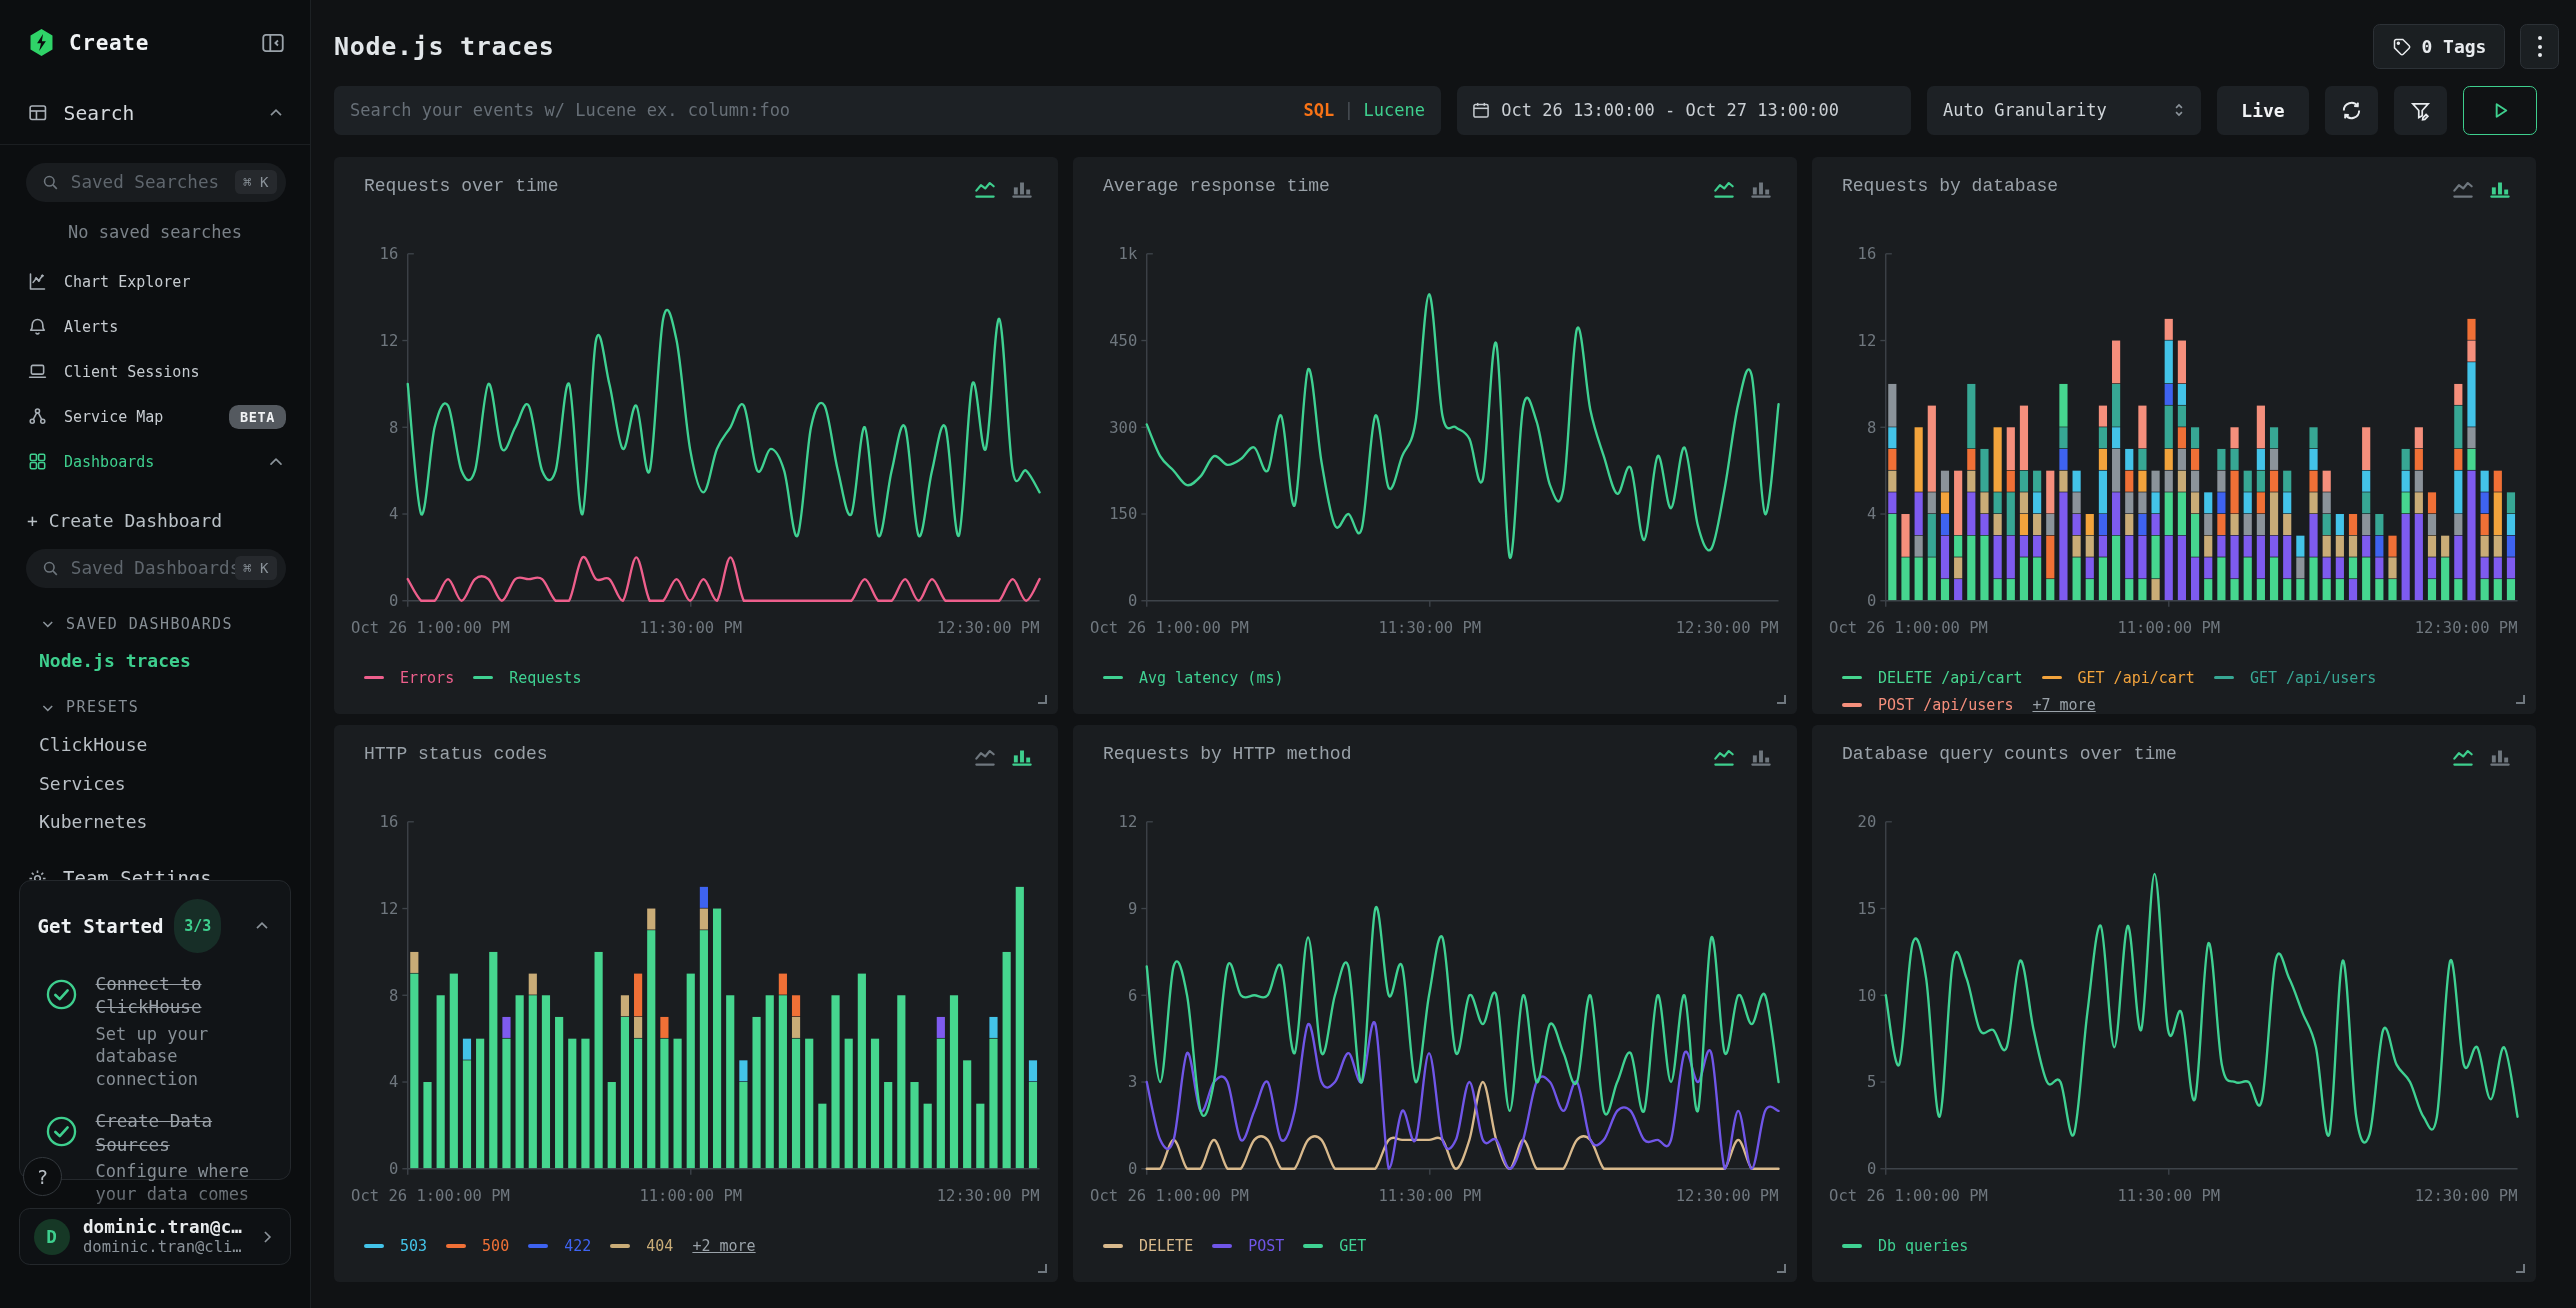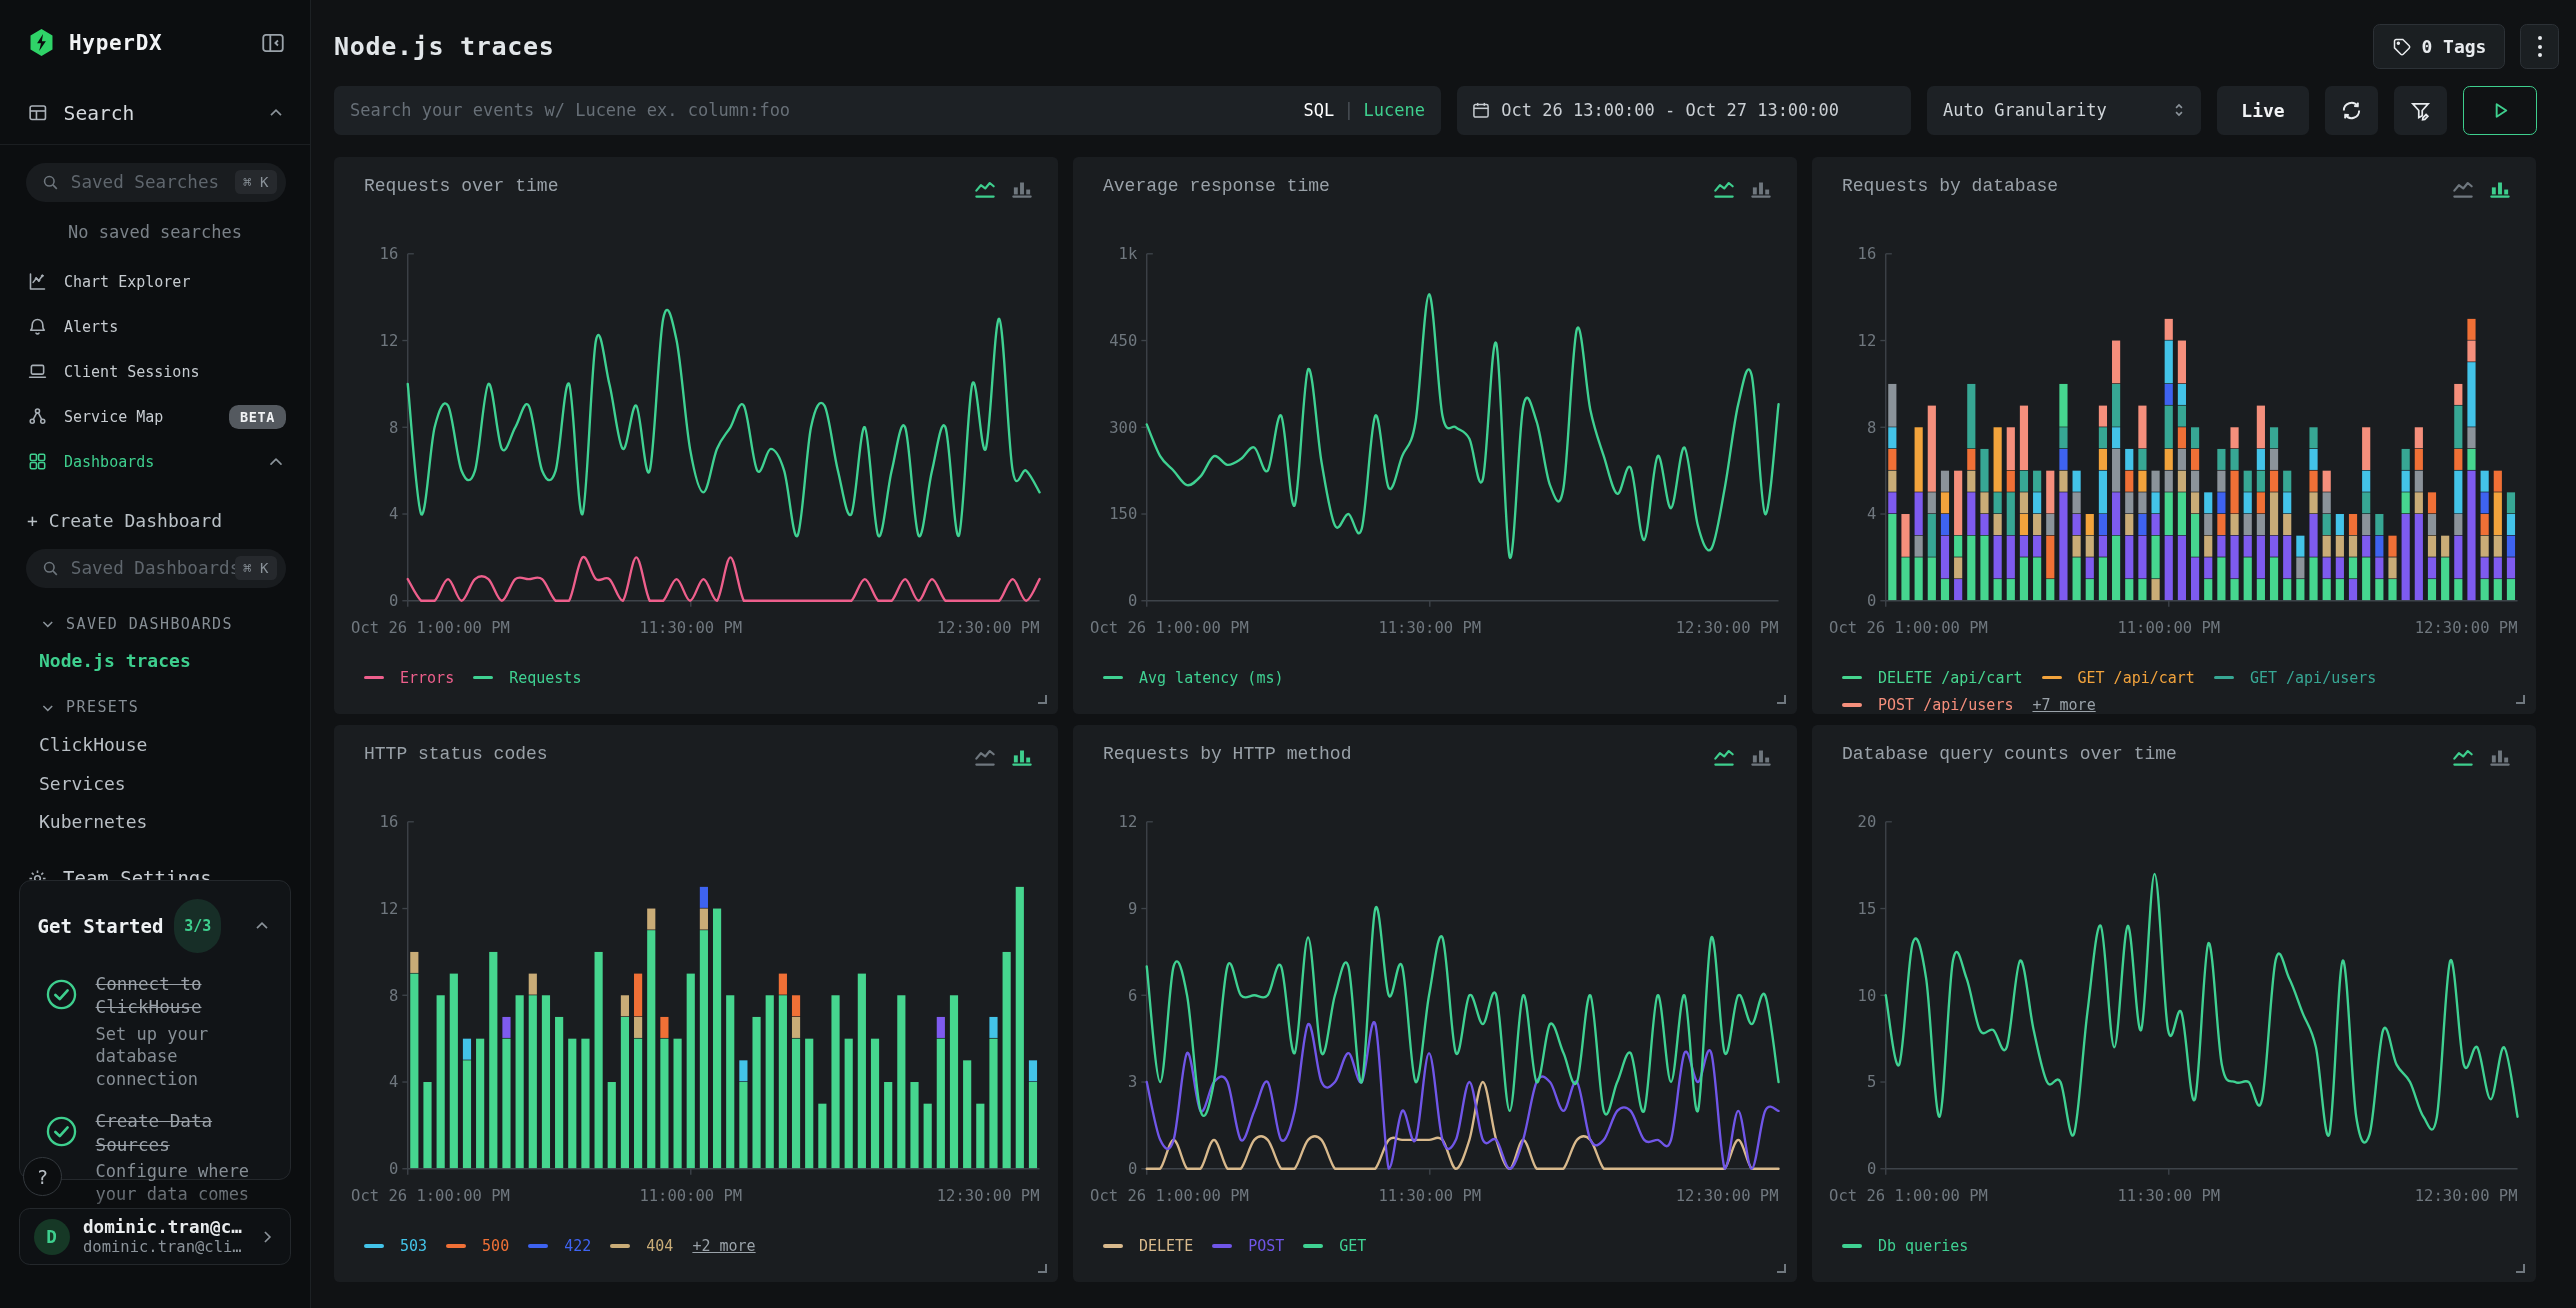--- a/index.html
+++ b/index.html
@@ -84,21 +84,21 @@
     border:1.4px solid #2c3136; border-radius:6.8px; height:45px; padding:0 17.6px; cursor:pointer; }
   .tags-btn .ic { width:20px; height:20px; color:#e8ebee; }
   .tags-btn .lbl { font-size:18px; font-weight:bold; color:#e8ebee; white-space:nowrap; }
   .kebab-btn { margin-left:15px; width:39px; height:45px; background:#1b1f22; border:1.4px solid #2c3136;
     border-radius:6.8px; display:flex; flex-direction:column; align-items:center; justify-content:center; gap:4.7px; cursor:pointer; }
   .kebab-btn i { width:4px; height:4px; border-radius:50%; background:#e8ebee; }
 
   .filter-row { display:flex; align-items:center; gap:16px; width:2203px; margin-top:22px; height:33px; }
   .search-input { flex:1; height:49px; background:#1d2125; border-radius:6.8px; display:flex; align-items:center; padding:0 16px; }
   .search-input .ph { flex:1; font-size:17px; color:#676f77; white-space:nowrap; overflow:hidden; }
-  .lang-sql { font-size:17px; color:#ffffff; cursor:pointer; }
+  .lang-sql { font-size:17px; color:#f97316; cursor:pointer;font-weight:bold; }
   .lang-sep { font-size:17px; color:#4a5158; margin:0 9.5px; }
   .lang-lucene { font-size:17px; color:#3ecf8e; cursor:pointer; }
   .date-input { width:454px; height:49px; background:#1d2125; border-radius:6.8px; display:flex; align-items:center; padding:0 13.5px; cursor:pointer; }
   .date-input .ic { width:20px; height:20px; color:#c7ccd1; flex:0 0 20px; }
   .date-input .lbl { font-size:17px; color:#c9ced3; margin-left:10.8px; white-space:nowrap; }
   .gran-select { width:274px; height:49px; background:#1d2125; border-radius:6.8px; display:flex; align-items:center; padding:0 12px 0 16px; cursor:pointer; }
   .gran-select .lbl { flex:1; font-size:17px; color:#cfd4d8; white-space:nowrap; }
   .gran-select .ic { width:20px; height:20px; color:#8b939a; }
   .live-btn { width:92px; height:49px; background:#1d2125; border-radius:6.8px; font-size:18px; font-weight:bold;
     color:#f1f3f5; display:flex; align-items:center; justify-content:center; cursor:pointer; }
@@ -129,21 +129,21 @@
 </style>
 </head>
 <body>
 
 <div id="sidebar">
   <div class="sb-logo-row">
     <svg class="sb-logo" viewBox="0 0 24 24">
       <path d="M12 1.5l8.5 5v11l-8.5 5-8.5-5v-11z" fill="#2fd368"></path>
       <path d="M13.2 5.5L8.6 12.6h3l-1.4 5.9 5.2-7.5h-3.1z" fill="#0b0d0e"></path>
     </svg>
-    <div class="sb-brand">HyperDX</div>
+    <div class="sb-brand">Create</div>
     <svg class="sb-collapse" viewBox="0 0 24 24" fill="none" stroke="currentColor" stroke-width="1.7">
       <rect x="3" y="4.5" width="18" height="15" rx="2.5"></rect>
         <line x1="9.5" y1="4.5" x2="9.5" y2="19.5"></line>
       <polyline points="16.6 9.7 14.2 12 16.6 14.3"></polyline>
     </svg>
   </div>
 
   <div class="sb-search-row">
     <svg class="ic" viewBox="0 0 24 24" fill="none" stroke="currentColor" stroke-width="1.8">
       <rect x="3.5" y="4.5" width="17" height="15" rx="2"></rect>

